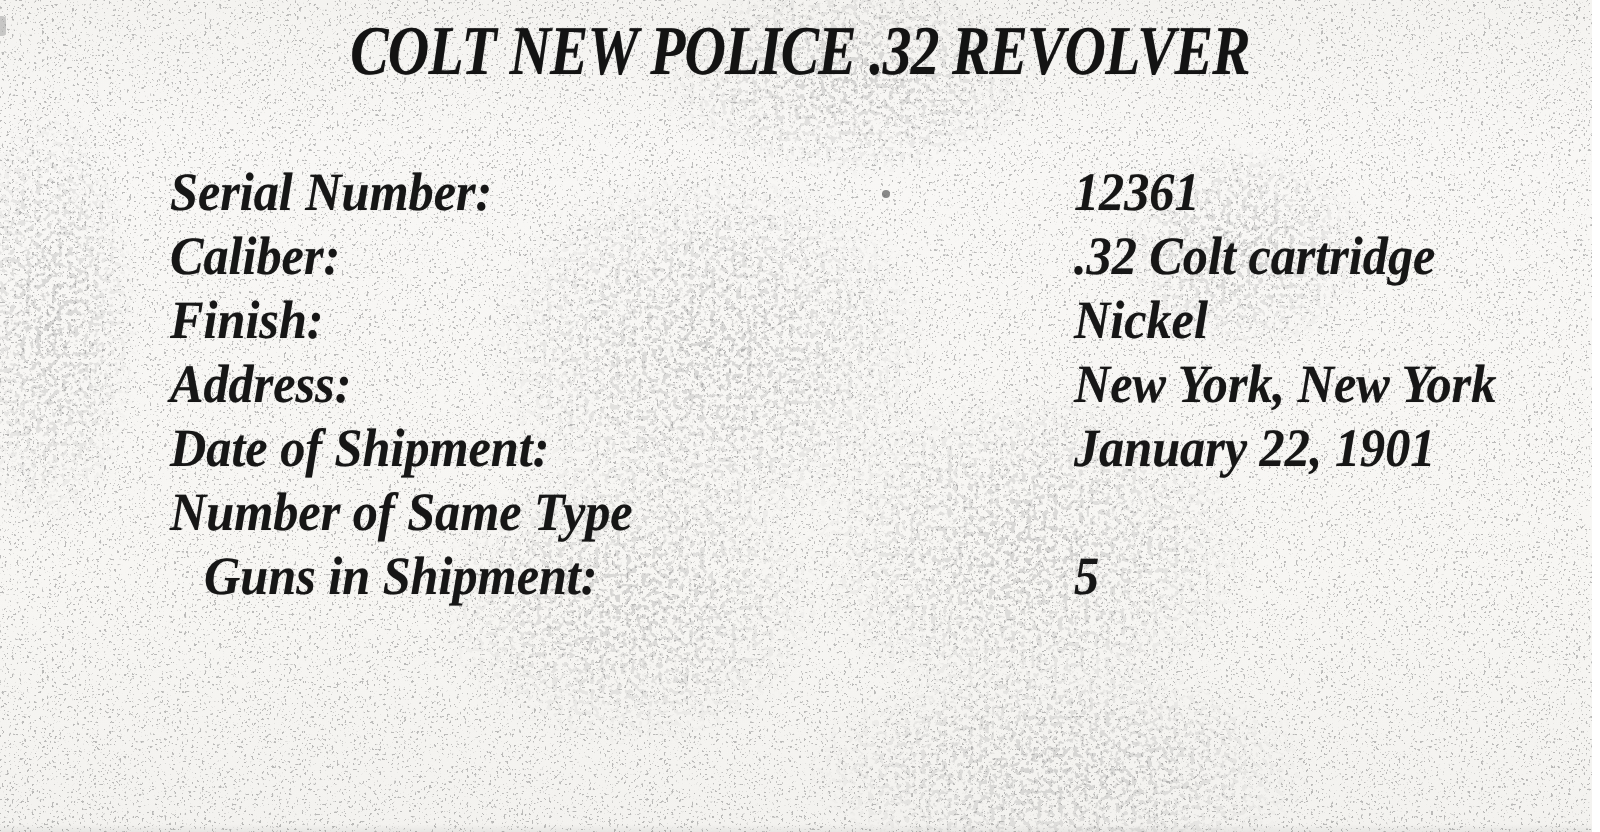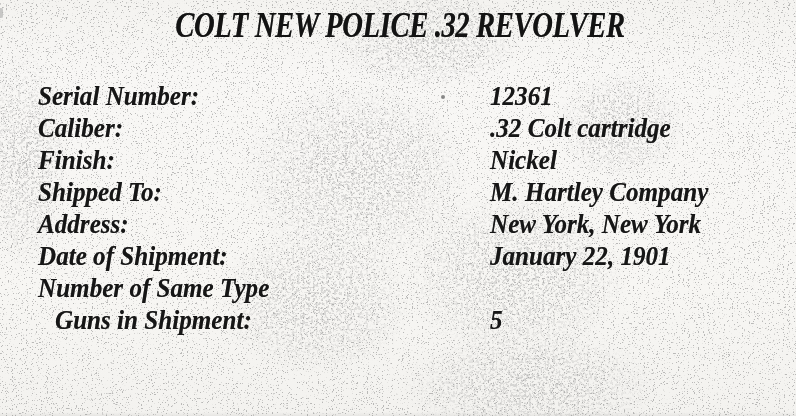--- a/index.html
+++ b/index.html
@@ -21,21 +21,21 @@
     position:absolute;top:6px;left:0;width:800px;margin:0;
     text-align:center;
     font-size:35px;font-weight:bold;font-style:italic;
     letter-spacing:-0.5px;
     transform:scaleX(0.82);transform-origin:50% 50%;
     color:#131313;
     text-shadow:0 0 0.5px rgba(0,0,0,0.55);
     white-space:nowrap;
   }
   .fields{position:absolute;top:80px;left:0;width:800px;}
-  .row{position:relative;height:32px;white-space:nowrap;}
+  .row{position:relative;height:32px;white-space:nowrap;margin-left:47px;}
   .flabel,.fvalue{
     position:absolute;top:0;display:inline-block;
     font-size:27px;font-weight:bold;font-style:italic;line-height:32px;
     transform:scaleX(0.93);transform-origin:0 0;
     text-shadow:0 0 0.4px rgba(0,0,0,0.5);
   }
   .flabel{left:38px;}
   .row.indent .flabel{left:55px;}
   .fvalue{left:490px;}
   .scan-speck{
@@ -99,24 +99,20 @@
       <span class="fvalue">.32 Colt cartridge</span>
     </div>
 
 
     <div class="row">
       <span class="flabel">Finish:</span>
       <span class="fvalue">Nickel</span>
     </div>
 
 
-    <div class="row">
-      <span class="flabel">Shipped To:</span>
-      <span class="fvalue">M. Hartley Company</span>
-    </div>
 
     <div class="row">
       <span class="flabel">Address:</span>
       <span class="fvalue">New York, New York</span>
     </div>
 
     <div class="row">
       <span class="flabel">Date of Shipment:</span>
       <span class="fvalue">January 22, 1901</span>
     </div>

